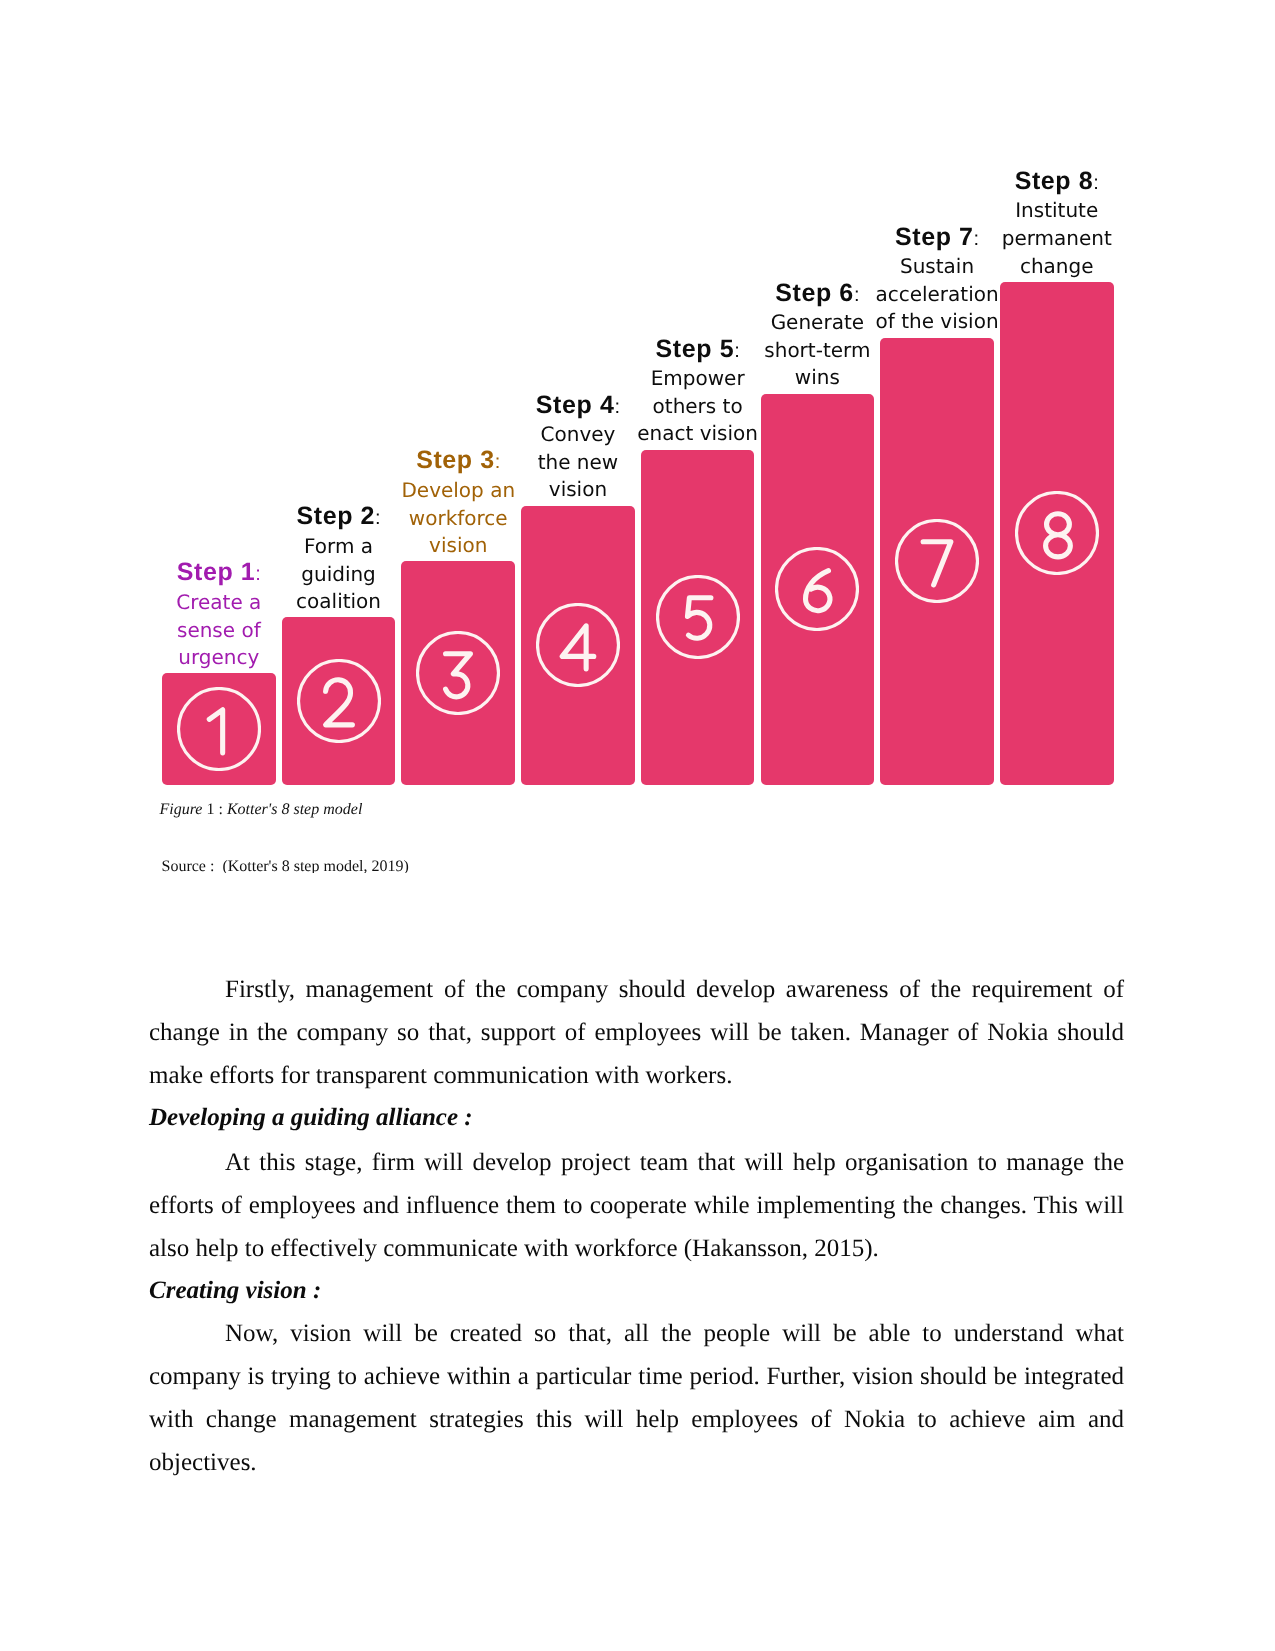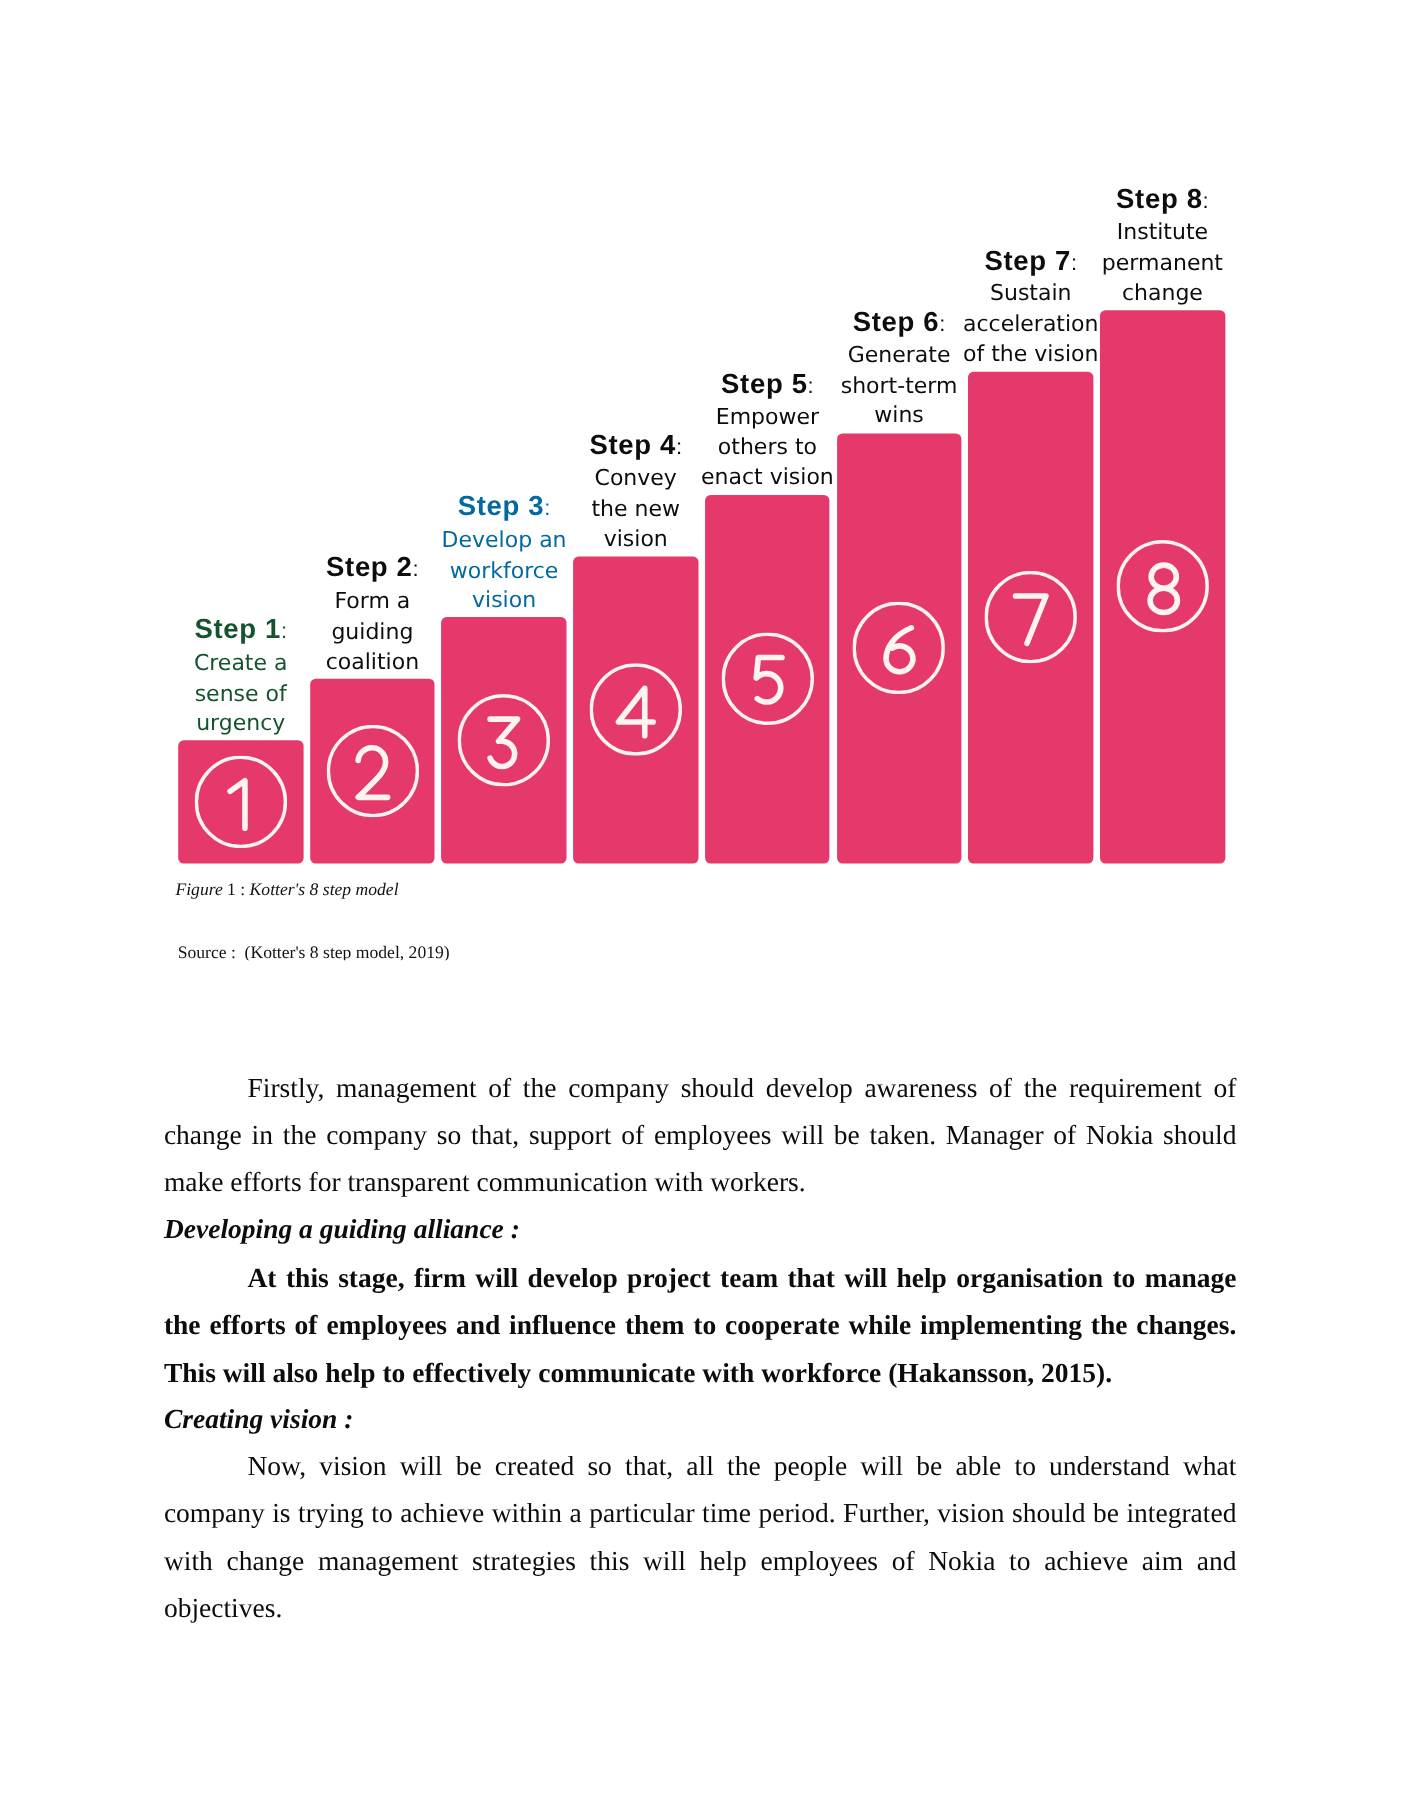--- a/index.html
+++ b/index.html
@@ -40,21 +40,21 @@
   <div class="figure" id="fig">
       <div class="bar" style="left: 162px; top: 673.32px; width: 113.7px; height: 111.88px; background: rgb(229, 56, 107);"></div>
       <div class="circle" style="left: 176.85px; top: 687.26px; width: 84px; height: 84px;">
         <svg width="84" height="84" viewBox="0 0 100 100">
           <circle cx="50" cy="50" r="48.2" fill="none" stroke="#fdf3f1" stroke-width="3.8"></circle>
           <g transform="translate(28.1405,23.670000000000005) scale(0.57)" fill="none" stroke="#fdf3f1" stroke-width="10.65" stroke-linecap="round" stroke-linejoin="round">
             <path d="M 18 26 L 46 6 L 46 96"></path>
           </g>
         </svg>
       </div>
-      <div class="steplab" style="left: 218.85px; top: 559.32px; color: #14532d;">
+      <div class="steplab" style="left: 218.85px; top: 559.32px; color: #a21caf;">
         <div><span class="s">Step 1</span><span class="sep">:</span></div>
         <div>Create a</div>
         <div>sense of</div>
         <div>urgency</div>
       </div>
       <div class="bar" style="left: 281.7px; top: 617.38px; width: 113.7px; height: 167.82px; background: rgb(229, 56, 107);"></div>
       <div class="circle" style="left: 296.55px; top: 659.29px; width: 84px; height: 84px;">
         <svg width="84" height="84" viewBox="0 0 100 100">
           <circle cx="50" cy="50" r="48.2" fill="none" stroke="#fdf3f1" stroke-width="3.8"></circle>
           <g transform="translate(28.340000000000003,23.670000000000005) scale(0.57)" fill="none" stroke="#fdf3f1" stroke-width="10.65" stroke-linecap="round" stroke-linejoin="round">
@@ -70,21 +70,21 @@
       </div>
       <div class="bar" style="left: 401.4px; top: 561.44px; width: 113.7px; height: 223.76px; background: rgb(229, 56, 107);"></div>
       <div class="circle" style="left: 416.25px; top: 631.32px; width: 84px; height: 84px;">
         <svg width="84" height="84" viewBox="0 0 100 100">
           <circle cx="50" cy="50" r="48.2" fill="none" stroke="#fdf3f1" stroke-width="3.8"></circle>
           <g transform="translate(29.48,23.670000000000005) scale(0.57)" fill="none" stroke="#fdf3f1" stroke-width="10.65" stroke-linecap="round" stroke-linejoin="round">
             <path d="M 10 6 L 62 6 L 26 48 L 33 48 A 24 24 0 1 1 10 80"></path>
           </g>
         </svg>
       </div>
-      <div class="steplab" style="left: 458.25px; top: 447.44px; color: #0369a1;">
+      <div class="steplab" style="left: 458.25px; top: 447.44px; color: #a16207;">
         <div><span class="s">Step 3</span><span class="sep">:</span></div>
         <div>Develop an</div>
         <div>workforce</div>
         <div>vision</div>
       </div>
       <div class="bar" style="left: 521.1px; top: 505.5px; width: 113.7px; height: 279.7px; background: rgb(229, 56, 107);"></div>
       <div class="circle" style="left: 535.95px; top: 603.35px; width: 84px; height: 84px;">
         <svg width="84" height="84" viewBox="0 0 100 100">
           <circle cx="50" cy="50" r="48.2" fill="none" stroke="#fdf3f1" stroke-width="3.8"></circle>
           <g transform="translate(27.770000000000003,23.670000000000005) scale(0.57)" fill="none" stroke="#fdf3f1" stroke-width="10.65" stroke-linecap="round" stroke-linejoin="round">
@@ -168,21 +168,21 @@
     <span>Source :&nbsp; (Kotter's 8 step model, 2019)</span>
   </div>
 
   <div class="blk just" style="left:149px;top:968px;width:975px;text-indent:76px;">
     <span>Firstly, management of the company should develop awareness of the requirement of change in the company so that, support of employees will be taken. Manager of Nokia should make efforts for transparent communication with workers.</span>
   </div>
 
   <div class="blk head" style="left:149px;top:1096px;width:975px;">
     <span>Developing a guiding alliance :</span>
   </div>
-  <div class="blk just" style="left:149px;top:1141px;width:975px;text-indent:76px;font-weight:bold;">
+  <div class="blk just" style="left:149px;top:1141px;width:975px;text-indent:76px;">
     <span>At this stage, firm will develop project team that will help organisation to manage the efforts of employees and influence them to cooperate while implementing the changes. This will also help to effectively communicate with workforce (Hakansson, 2015).</span>
   </div>
 
   <div class="blk just" style="left:149px;top:1311.5px;width:975px;text-indent:76px;">
     <span>Now, vision will be created so that, all the people will be able to understand what company is trying to achieve within a particular time period. Further, vision should be integrated with change management strategies this will help employees of Nokia to achieve aim and objectives.</span>
   </div>
   <div class="blk head" style="left:149px;top:1269px;width:975px;">
     <span>Creating vision :</span>
   </div>
 

